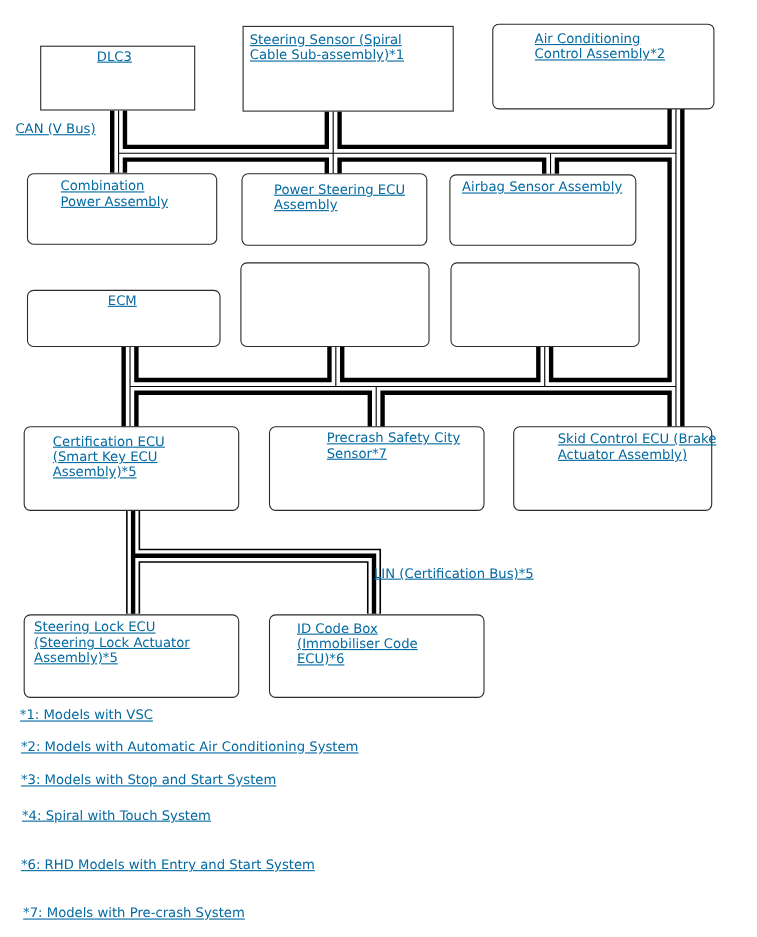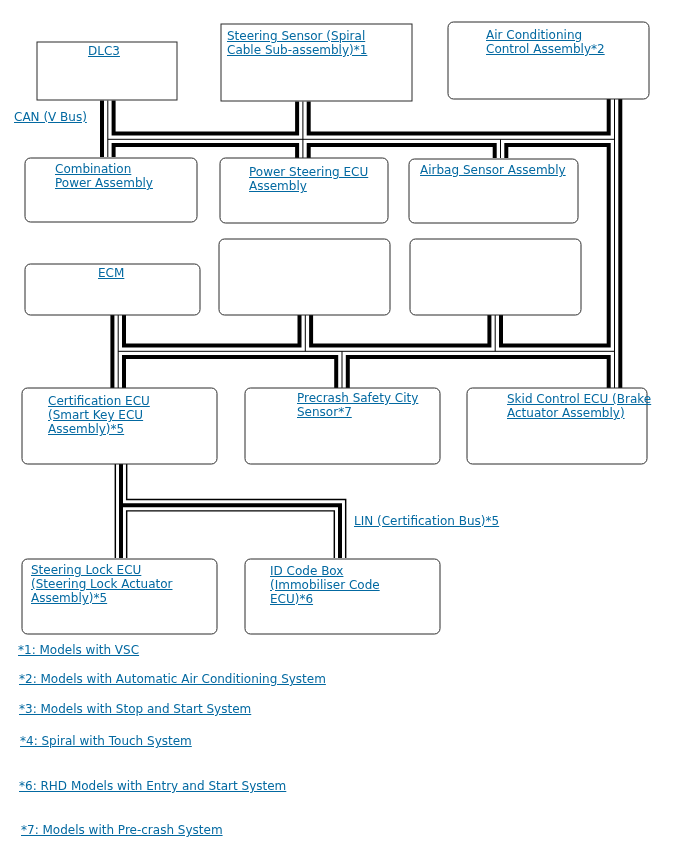--- a/index.html
+++ b/index.html
@@ -124,21 +124,21 @@
   <div class="ntext" style="left:31px;top:563px;"><span>Steering Lock ECU</span>
 <span>(Steering Lock Actuator</span>
 <span>Assembly)*5</span></div>
 
   <div class="node round" style="left:243.9px;top:557.5px;width:195.9px;height:76.9px;"></div>
   <div class="ntext" style="left:270px;top:564px;"><span>ID Code Box</span>
 <span>(Immobiliser Code</span>
 <span>ECU)*6</span></div>
 
   <div class="label" style="left:14px;top:110px;">CAN (V Bus)</div>
-  <div class="label" style="left:354px;top:514px;">LIN (Certification Bus)*5</div>
+  <div class="label" style="left:340px;top:514px;">LIN (Certification Bus)*5</div>
 
   <div class="note" style="left:18px;top:643px;">*1: Models with VSC</div>
   <div class="note" style="left:19px;top:672px;">*2: Models with Automatic Air Conditioning System</div>
   <div class="note" style="left:19px;top:702px;">*3: Models with Stop and Start System</div>
   <div class="note" style="left:20px;top:734px;">*4: Spiral with Touch System</div>
   <div class="note" style="left:19px;top:779px;">*6: RHD Models with Entry and Start System</div>
   <div class="note" style="left:21px;top:823px;">*7: Models with Pre-crash System</div>
 
 </div>
 

